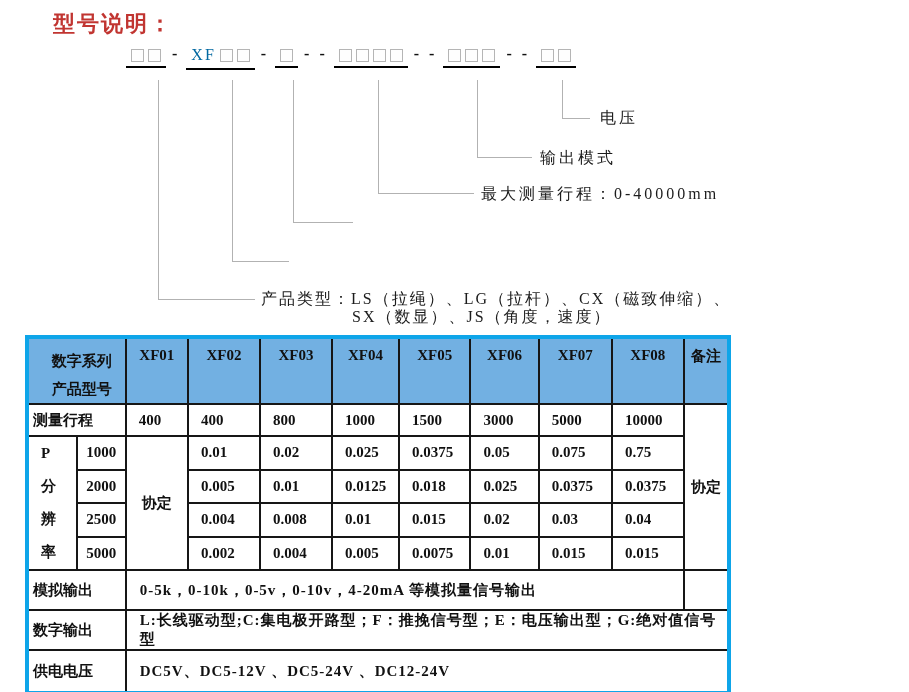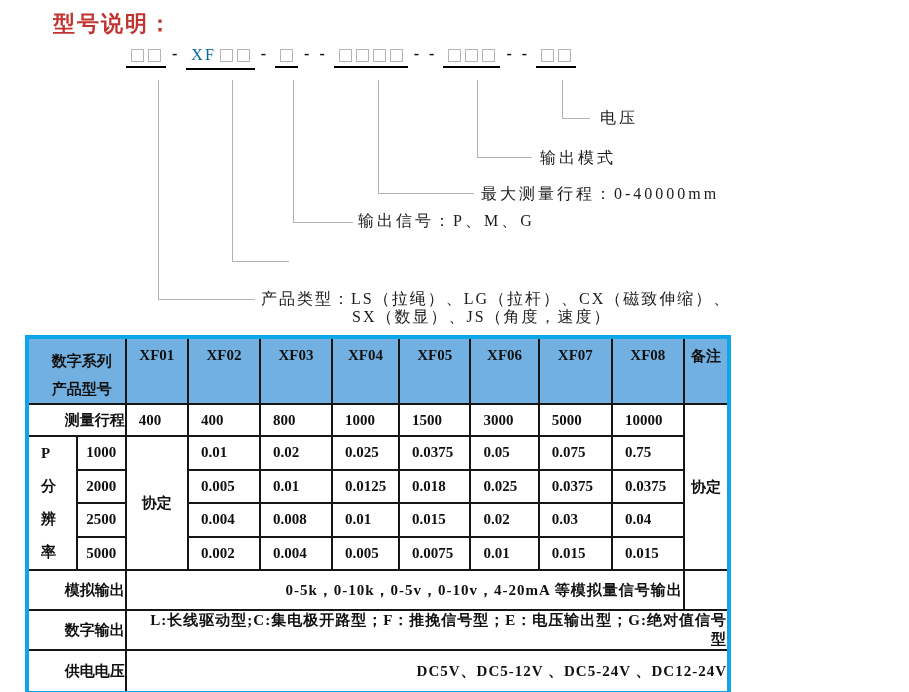--- a/index.html
+++ b/index.html
@@ -68,25 +68,25 @@
     font-weight:bold; vertical-align:top; padding-top:8px; text-align:center;
   }
   th.series { text-align:left; padding-left:10px; }
   th.series div { line-height:28px; }
   tr.r-head   { height:63px; }
   tr.r-travel { height:32px; }
   tr.r-res    { height:33px; }
   tr.r-analog { height:40px; }
   tr.r-digit  { height:40px;margin-top:8px; }
   tr.r-power  { height:43px; }
-  td.lbl   { text-align:right; padding-left:4px; }
+  td.lbl   { text-align:left; padding-left:4px; }
   td.val   { text-align:left; padding-left:12px; }
   td.cent  { text-align:center; }
   td.vert span { display:block; height:33px; line-height:33px; padding-left:12px; }
-  td.longval { text-align:right; padding-left:13px; letter-spacing:1px; }
+  td.longval { text-align:left; padding-left:13px; letter-spacing:1px; }
 </style>
 </head>
 <body>
 
 <div class="screen">
 
   <div class="title">型号说明：</div>
 
   <div class="format">
     <div class="fgroup">
@@ -133,21 +133,20 @@
   <div class="hline" style="left:562px; top:118px; width:28px;"></div>
   <div class="hline" style="left:477px; top:157px; width:55px;"></div>
   <div class="hline" style="left:378px; top:193px; width:96px;"></div>
   <div class="hline" style="left:293px; top:222px; width:60px;"></div>
   <div class="hline" style="left:232px; top:261px; width:57px;"></div>
   <div class="hline" style="left:158px; top:299px; width:97px;"></div>
 
   <div class="clabel" style="left:600px; top:108px;">电压</div>
   <div class="clabel" style="left:540px; top:148px;">输出模式</div>
   <div class="clabel" style="left:481px; top:184px;">最大测量行程：0-40000mm</div>
-  <div class="clabel" style="left:358px; top:211px;">输出信号：P、M、G</div>
   <div class="clabel tight" style="left:352px; top:307px;">SX（数显）、JS（角度，速度）</div>
   <div class="clabel tight" style="left:261px; top:289px;">产品类型：LS（拉绳）、LG（拉杆）、CX（磁致伸缩）、</div>
 
   <table class="spec">
     <colgroup>
       <col style="width:63px">
         <col style="width:60px">
       <col style="width:79px">
         <col style="width:88px">
         <col style="width:88px">

